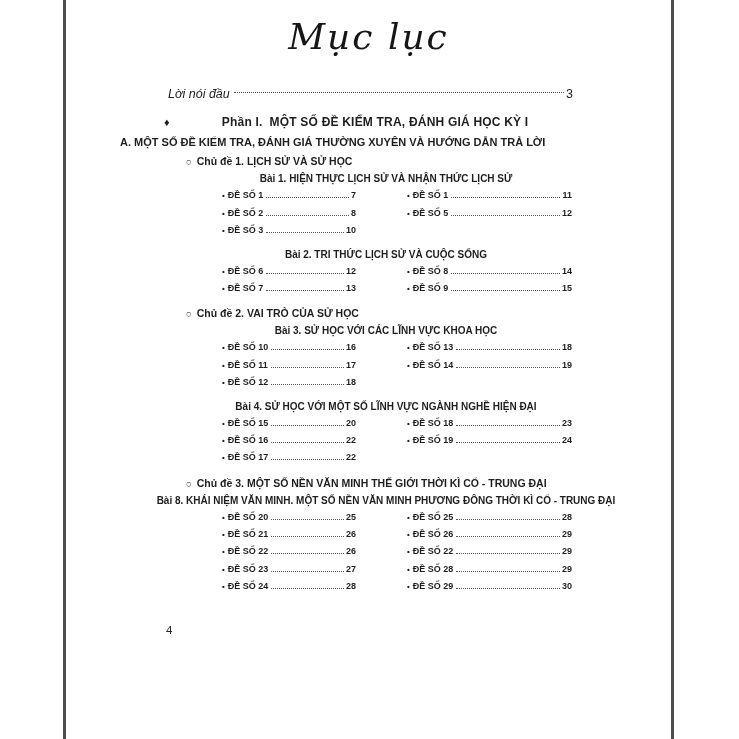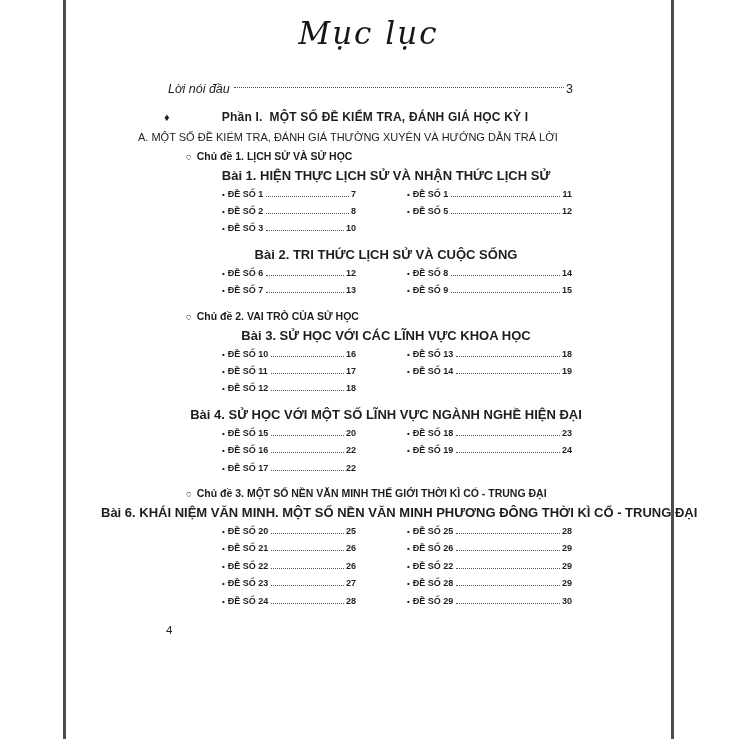--- a/index.html
+++ b/index.html
@@ -22,21 +22,21 @@
   .page {
     position: absolute; left: 66px; top: 0; width: 605px; height: 739px;
     background: #ffffff;
   }
 
   .toc-title {
     margin-top: 16px;
     text-align: center;
     font-family: "DejaVu Serif", serif;
     font-style: italic;
-    font-size: 31px;
+    font-size: 36px;
     line-height: 1.15;
     letter-spacing: 2px;
     color: #161616;
   }
 
   .preface {
     display: flex; align-items: center;
     margin: 30px 98px 0 102px;
     font-size: 12.5px;
   }
@@ -52,36 +52,36 @@
 
   .part-line {
     margin: 14px 0 0 98px;
     font-size: 12px; font-weight: bold; letter-spacing: 0.2px;
     white-space: nowrap;
   }
   .part-line .diamond { font-size: 11px; margin-right: 5px; }
   .part-line .part-prefix { margin-right: 7px; padding-left: 47px; }
 
   .section-a {
-    margin: 7px 0 0 72px;
-    font-size: 11px; font-weight: normal;
+    margin: 7px 0 0 54px;
+    font-size: 11px; font-weight: bold;
     white-space: nowrap;
   }
 
   .topic {
     margin: 7px 0 0 120px;
     font-size: 10.5px; font-weight: bold;
     white-space: nowrap;
   }
   .topic .circle { font-size: 9.5px; margin-right: 5px; font-weight: bold; }
 
   .lesson-title {
     margin-top: 6px;
     text-align: center;
-    font-size: 13px; font-weight: bold;
+    font-size: 10px; font-weight: bold;
     white-space: nowrap;
     padding-left: 35px;
   }
 
   .cols { display: flex; padding-left: 156px; margin-top: 6px; }
   .col { display: flex; flex-direction: column; }
   .col.left  { width: 134px; }
   .col.right { width: 165px; margin-left: 51px; }
 
   .entry {
@@ -261,21 +261,21 @@
           </div>
           <div class="entry">
             <span class="bullet">•</span>
             <span class="elabel">ĐỀ SỐ 19</span>
             <span class="dots"></span>
             <span class="epage">24</span>
           </div>
         </div>
       </div>
       <div class="topic"><span class="circle">○</span><span class="topic-label">Chủ đề 3. MỘT SỐ NỀN VĂN MINH THẾ GIỚI THỜI KÌ CỔ - TRUNG ĐẠI</span></div>
-      <div class="lesson-title">Bài 6. KHÁI NIỆM VĂN MINH. MỘT SỐ NỀN VĂN MINH PHƯƠNG ĐÔNG THỜI KÌ CỔ - TRUNG ĐẠI</div>
+      <div class="lesson-title">Bài 8. KHÁI NIỆM VĂN MINH. MỘT SỐ NỀN VĂN MINH PHƯƠNG ĐÔNG THỜI KÌ CỔ - TRUNG ĐẠI</div>
       <div class="cols">
         <div class="col left">
           <div class="entry">
             <span class="bullet">•</span>
             <span class="elabel">ĐỀ SỐ 20</span>
             <span class="dots"></span>
             <span class="epage">25</span>
           </div>
           <div class="entry">
             <span class="bullet">•</span>

